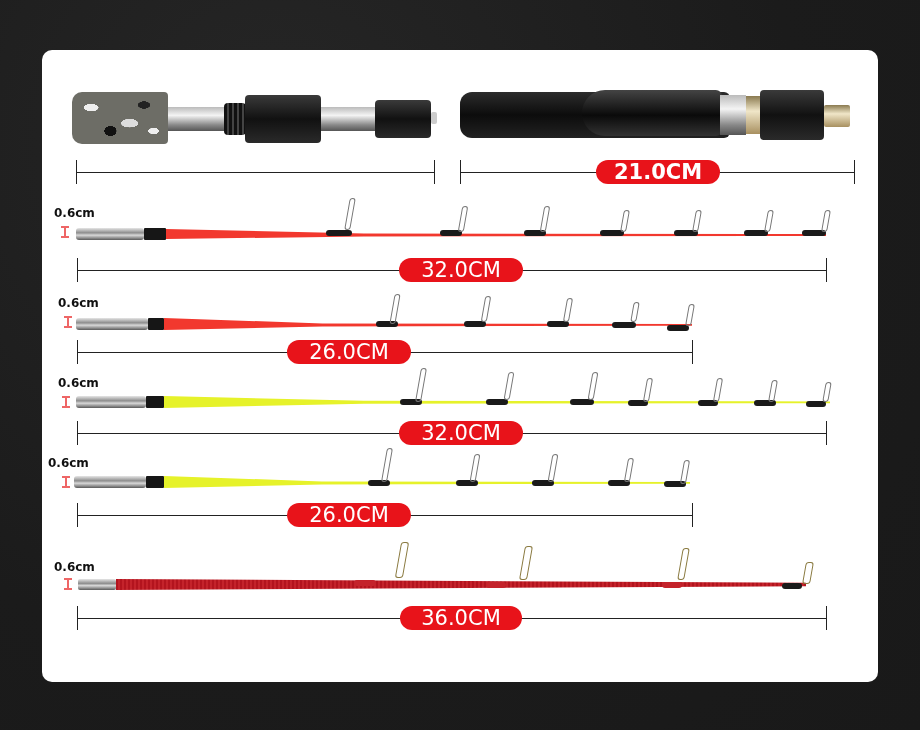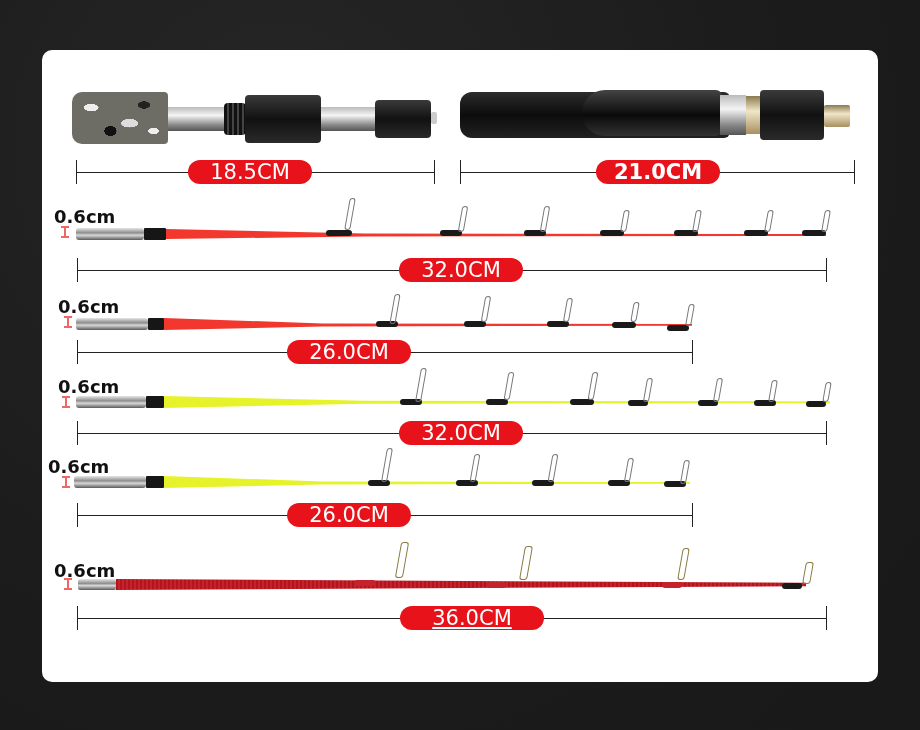--- a/index.html
+++ b/index.html
@@ -17,21 +17,21 @@
   .abs { position: absolute; }
   
   .mline { position: absolute; height: 1px; background: #222; }
   .tick { position: absolute; width: 1px; background: #222; }
   .pill {
     position: absolute; height: 24px; border-radius: 12px;
     background: #e8131a; color: #fff; font-size: 21px; line-height: 24px;
     text-align: center; font-family: "DejaVu Sans", sans-serif; letter-spacing: 0px;
   }
   
-  .dlabel { position: absolute; font-size: 18px; font-weight: bold; color: #111; font-family: "DejaVu Sans", sans-serif; }
+  .dlabel { position: absolute; font-size: 12px; font-weight: bold; color: #111; font-family: "DejaVu Sans", sans-serif; }
   .dmark { position: absolute; width: 8px; height: 12px; }
   .dmark::before, .dmark::after { content:""; position:absolute; left:0; width:8px; height:2px; background:#e66; }
   .dmark::before { top:0; } .dmark::after { bottom:0; }
   .dmark span { position:absolute; left:3px; top:0; width:2px; height:12px; background:#e66; }
   
   .ferrule {
     position: absolute; height: 12px; border-radius: 3px;
     background: linear-gradient(#e6e6e6, #8d8d8d 40%, #d8d8d8 60%, #5a5a5a);
   }
   .collar { position: absolute; height: 12px; background: #161616; border-radius: 1px; }
@@ -63,21 +63,20 @@
     <div class="steel" style="left:126px;top:57px;width:60px;"></div>
     <div class="black" style="left:182px;top:53px;width:22px;height:32px;background:repeating-linear-gradient(90deg,#111 0 3px,#444 3px 5px);"></div>
     <div class="black" style="left:203px;top:45px;width:76px;height:48px;"></div>
     <div class="steel" style="left:279px;top:57px;width:56px;"></div>
     <div class="black" style="left:333px;top:50px;width:56px;height:38px;"></div>
     <div class="gold" style="left:389px;top:62px;width:6px;height:12px;background:#ccc;border-radius:2px;"></div>
   </div>
   <div class="tick" style="left:34px;top:110px;height:24px;"></div>
   <div class="mline" style="left:34px;top:122px;width:358px;"></div>
   <div class="tick" style="left:392px;top:110px;height:24px;"></div>
-  <div class="pill" style="left:146px;top:110px;width:124px;">18.5CM</div>
 
   <div class="abs" style="left:410px;top:0;width:426px;height:110px;">
     <div class="black" style="left:8px;top:42px;width:270px;height:46px;border-radius:12px 6px 6px 12px;background:linear-gradient(#2c2c2c,#0c0c0c 50%,#222);"></div>
     <div class="black" style="left:130px;top:40px;width:140px;height:46px;border-radius:30px 8px 8px 30px;background:linear-gradient(#444,#0a0a0a 55%,#333);"></div>
     <div class="steel" style="left:268px;top:45px;width:26px;height:40px;"></div>
     <div class="gold" style="left:294px;top:46px;width:14px;height:38px;"></div>
     <div class="black" style="left:308px;top:40px;width:64px;height:50px;"></div>
     <div class="gold" style="left:372px;top:55px;width:26px;height:22px;border-radius:2px;"></div>
   </div>
   <div class="tick" style="left:418px;top:110px;height:24px;"></div>
@@ -191,15 +190,15 @@
     <div class="guide-ring" style="left:356px;top:492px;height:34px;width:6px;border-color:#8a7a40;"></div>
   <div class="guide-foot" style="left:444px;top:532px;width:20px;background:#c4232b;"></div>
     <div class="guide-ring" style="left:480px;top:496px;height:32px;width:6px;border-color:#8a7a40;"></div>
   <div class="guide-foot" style="left:620px;top:532px;width:20px;background:#c4232b;"></div>
     <div class="guide-ring" style="left:638px;top:498px;height:30px;width:5px;border-color:#8a7a40;"></div>
   <div class="guide-foot" style="left:740px;top:533px;width:20px;"></div>
     <div class="guide-ring" style="left:762px;top:512px;height:20px;width:6px;border-color:#8a7a40;"></div>
   <div class="tick" style="left:35px;top:556px;height:24px;"></div>
   <div class="mline" style="left:35px;top:568px;width:749px;"></div>
   <div class="tick" style="left:784px;top:556px;height:24px;"></div>
-  <div class="pill" style="left:358px;top:556px;width:144px;text-decoration:underline;">36.0CM</div>
+  <div class="pill" style="left:358px;top:556px;width:122px;">36.0CM</div>
 
 </div>
 
 </body></html>

